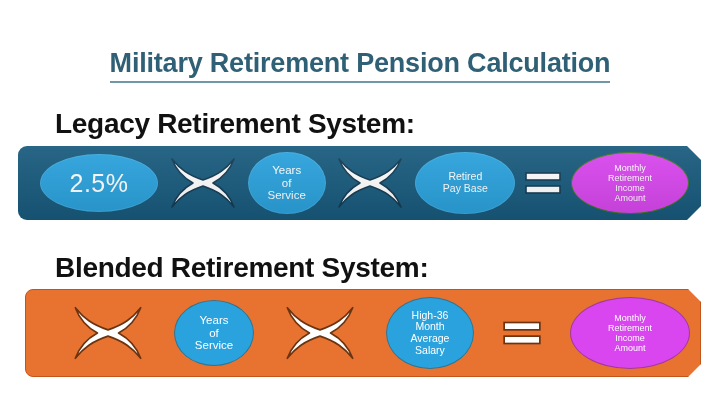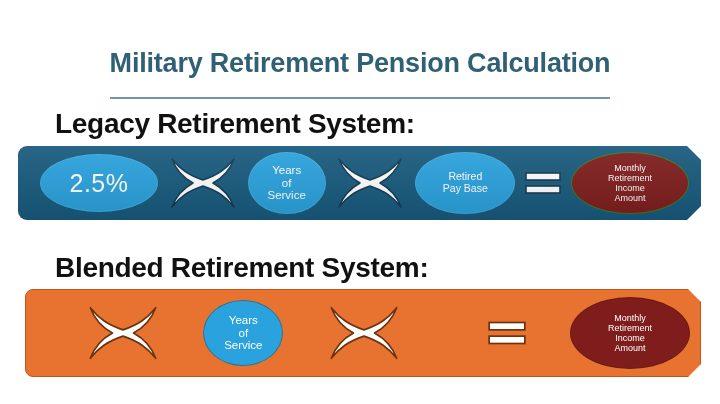--- a/index.html
+++ b/index.html
@@ -25,21 +25,21 @@
     text-align: center;
     font-size: 27px;
     font-weight: 600;
     letter-spacing: -0.2px;
     color: #2f6076;
     white-space: nowrap;
   }
   #page-title .tx {
     display: inline-block;
     border-bottom: 2px solid #6f97a8;
-    padding-bottom: 18px;
+    padding-bottom: 2px;
   }
 
   
   .section-heading {
     position: absolute;
     left: 55px;
     font-size: 28px;
     font-weight: 700;
     color: #111111;
     letter-spacing: -0.3px;
@@ -97,21 +97,21 @@
     align-items: center;
     justify-content: center;
     text-align: center;
     border-radius: 50%;
     color: #ffffff;
     font-weight: 400;
     line-height: 1.12;
     box-sizing: border-box;
   }
   .node.blue  { background: #2aa2dd; }
-  .node.green { background: #7f1d1d; }
+  .node.green { background: #d946ef; }
 
   #legacy-banner .node.blue  { box-shadow: inset 0 0 0 1px rgba(255,255,255,0.10); }
   #blended-banner .node      { border: 1px solid rgba(60,30,0,0.35); }
   #legacy-banner .node.green { border: 1px solid #3f7a1f; }
 
   .node .lbl {
     display: block;
     padding: 0 4px;
   }
 
@@ -247,20 +247,28 @@
   <div class="op">
     <span>
       <svg width="78" height="60" viewBox="0 0 74 56" aria-hidden="true">
         <path d="M6 4 C14 14 22 20 37 25 C52 20 60 14 68 4 C64 15 58 22 47 28 C58 34 64 41 68 52 C60 42 52 36 37 31 C22 36 14 42 6 52 C10 41 16 34 27 28 C16 22 10 15 6 4 Z" fill="#ffffff" stroke="#6b3310" stroke-width="1.6" stroke-linejoin="round"></path>
       </svg>
     </span>
   </div>
 
   <div class="sp"></div>
 
+  <div id="blended-salary" class="node blue">
+    <span class="lbl">
+      <span>High-36</span><br>
+      <span>Month</span><br>
+      <span>Average</span><br>
+      <span>Salary</span>
+    </span>
+  </div>
 
   <div class="sp"></div>
 
   <div class="op">
     <span>
       <svg width="42" height="36" viewBox="0 0 40 34" aria-hidden="true">
         <rect x="3" y="7" width="34" height="7" fill="#ffffff" stroke="#6b3310" stroke-width="1.6"></rect>
         <rect x="3" y="20" width="34" height="7" fill="#ffffff" stroke="#6b3310" stroke-width="1.6"></rect>
       </svg>
     </span>

